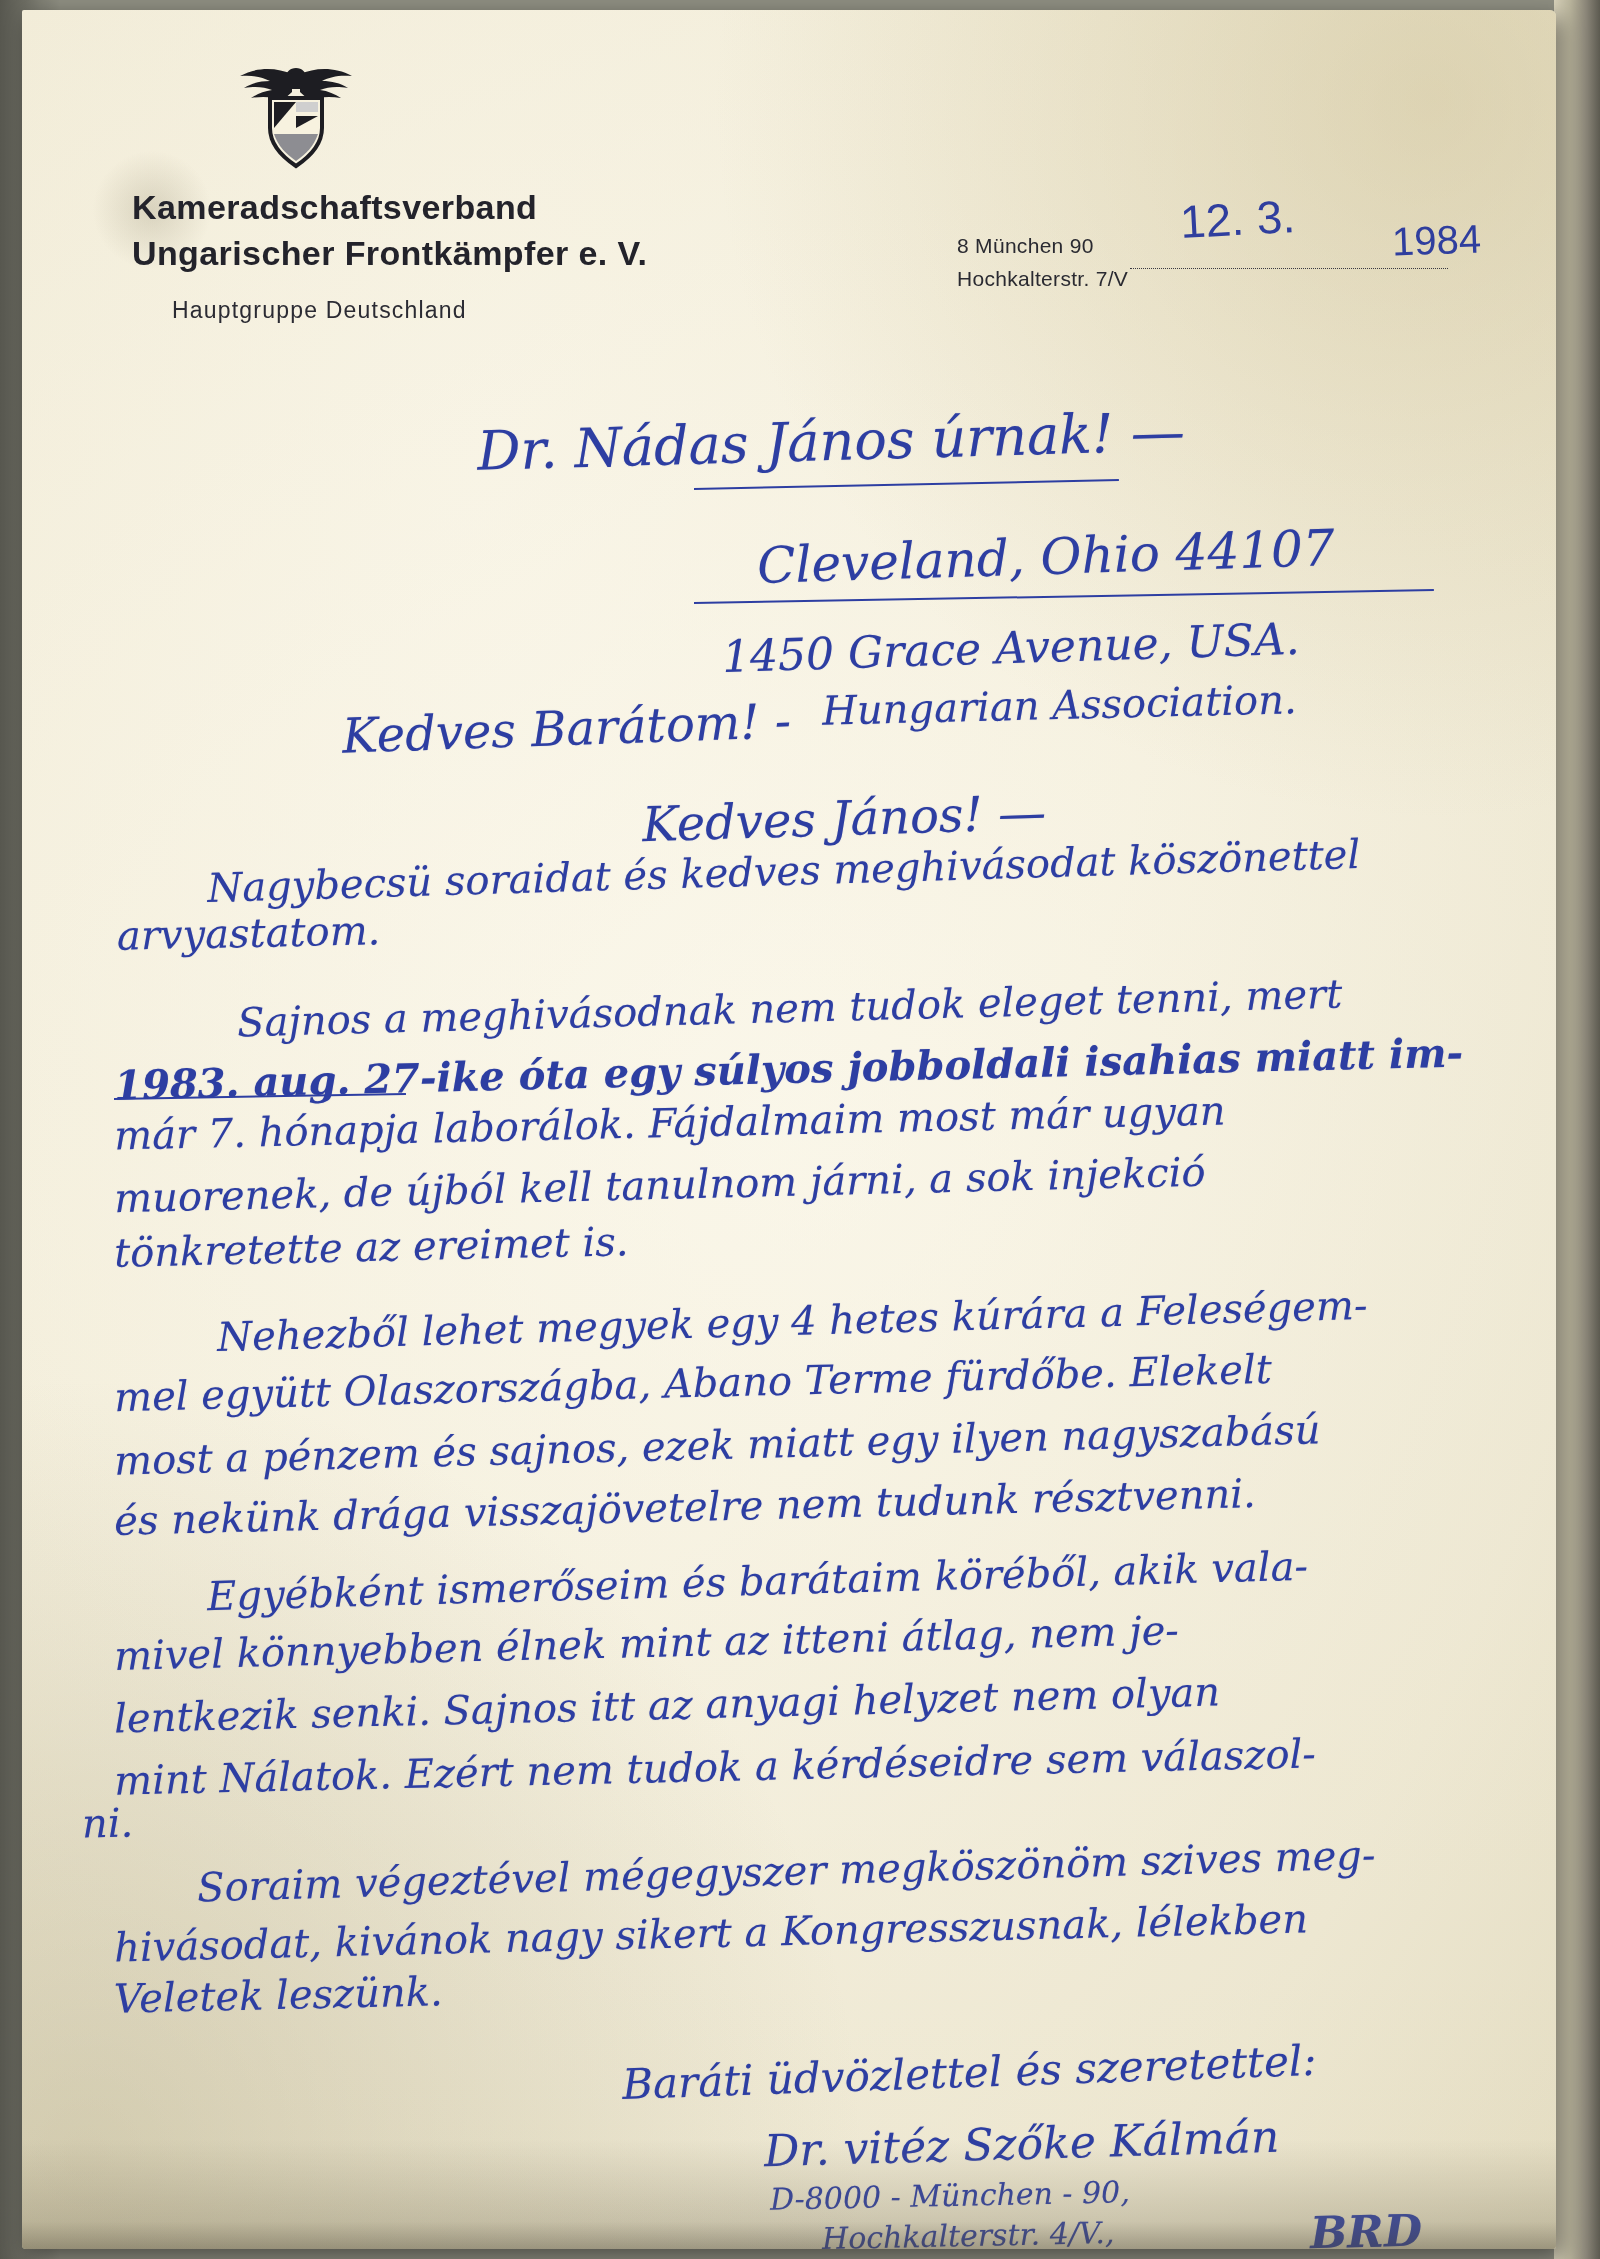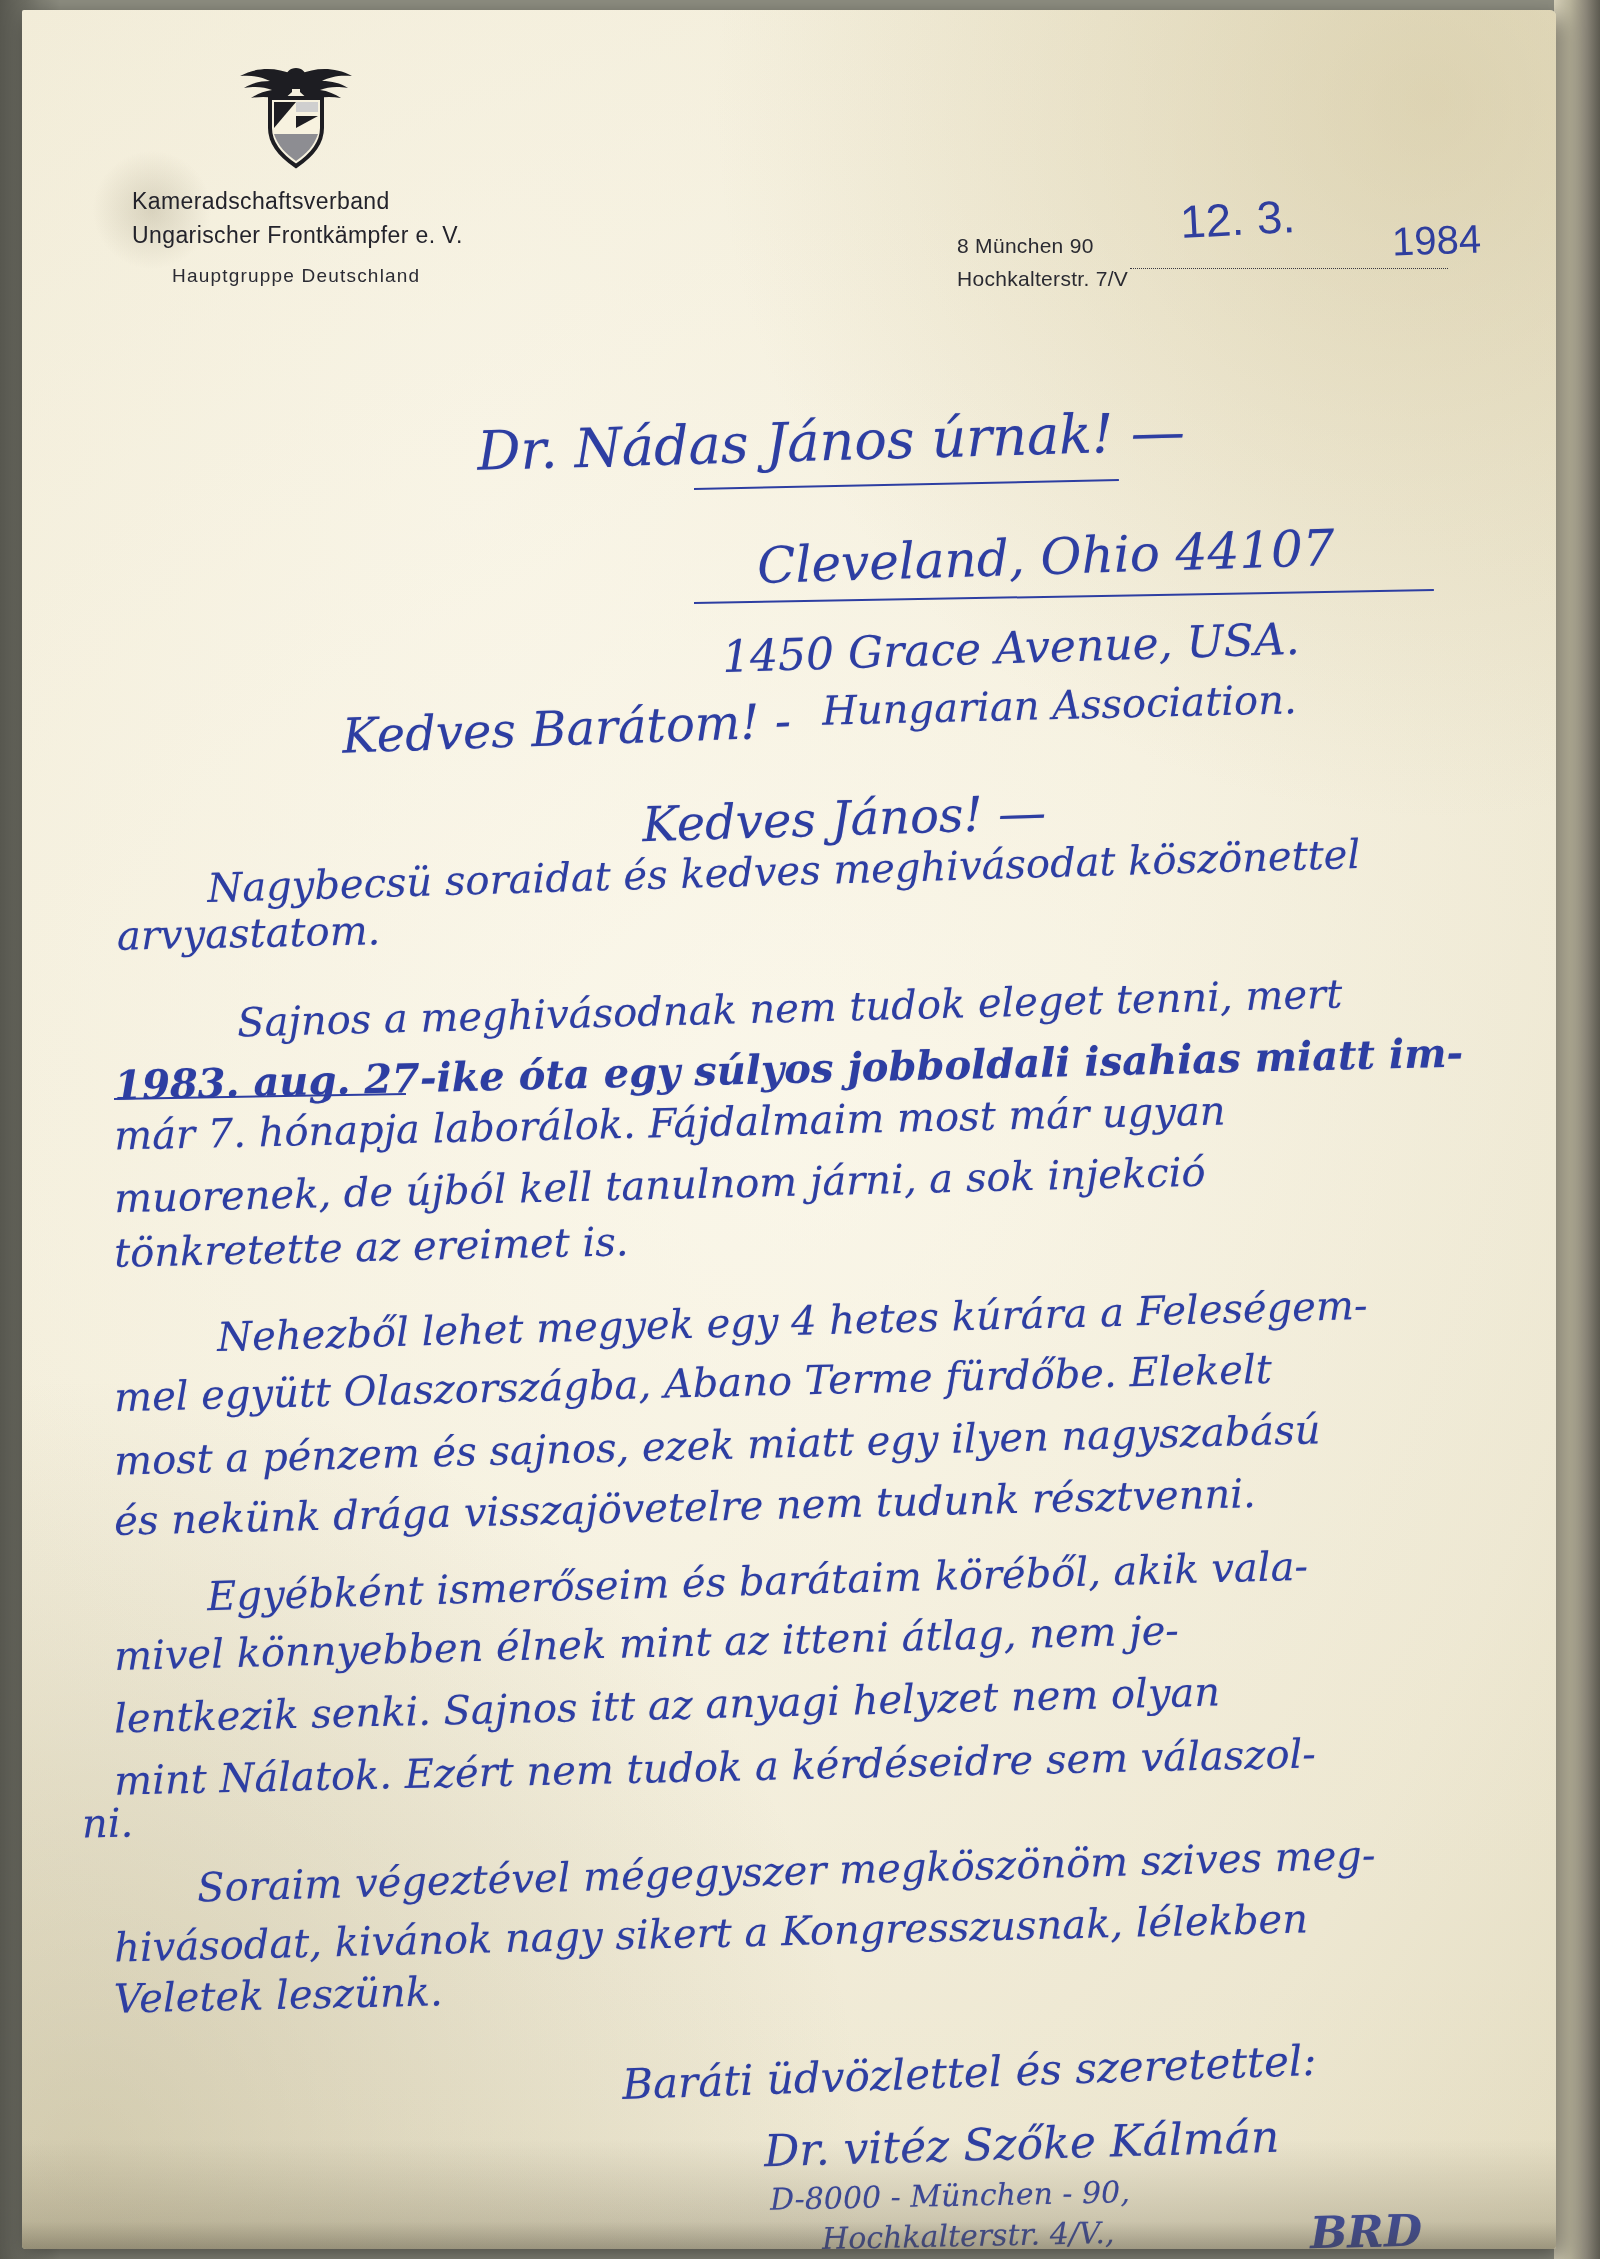--- a/index.html
+++ b/index.html
@@ -70,31 +70,31 @@
     top: 48px;
     width: 560px;
   }
   #crest {
     position: relative;
     left: 98px;
     width: 132px;
     height: 112px;
   }
   .lh-line1, .lh-line2 {
-    font-weight: normal;
-    font-size: 23px;
+    font-weight: bold;
+    font-size: 34px;
     letter-spacing: 0.4px;
     color: #23232b;
     margin-top: 7px;
   }
   .lh-line1 { margin-top: 18px; }
   .lh-line3 {
-    font-size: 19px;
+    font-size: 23px;
     color: #2b2b33;
-    margin-top: 16px;
+    margin-top: 24px;
     margin-left: 40px;
     letter-spacing: 1.2px;
   }
 
   
   #addr-block {
     position: absolute;
     left: 935px;
     top: 220px;
     font-size: 21px;

